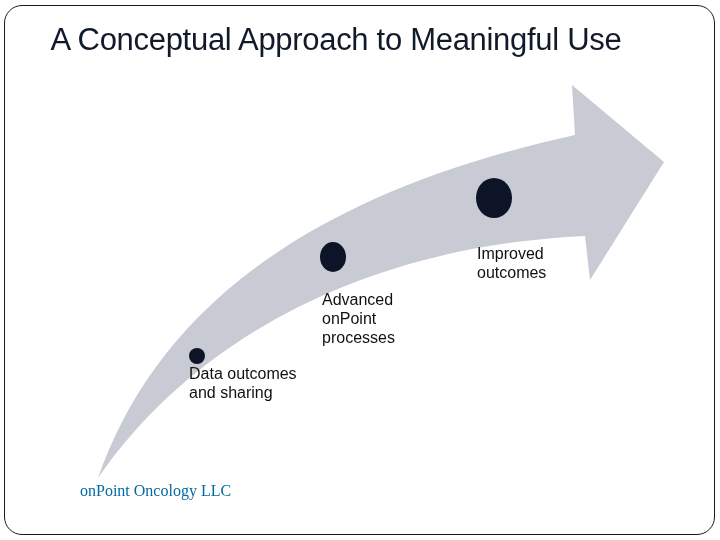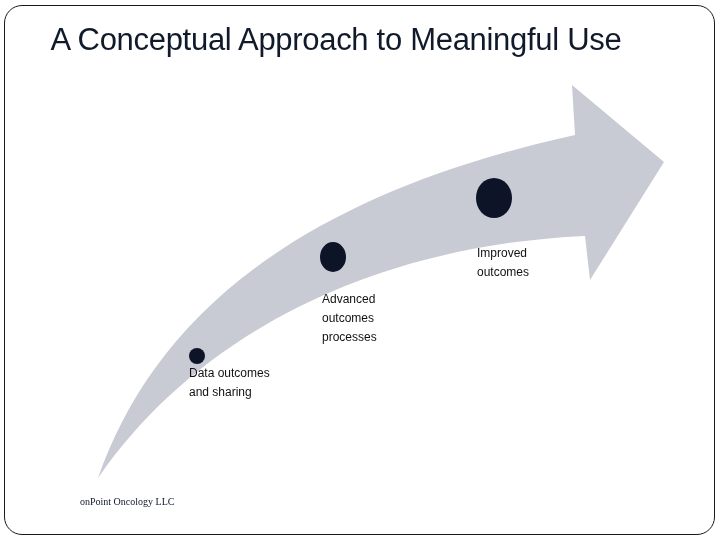--- a/index.html
+++ b/index.html
@@ -7,26 +7,26 @@
     .slide-frame {
       position: absolute; left: 4px; top: 5px; width: 711px; height: 530px;
       border: 1px solid #1a1a1a; border-radius: 18px; box-sizing: border-box; background: #fff;
     }
     .title {
       position: absolute; left: 0; width: 672px; top: 22px; text-align: center;
       font-size: 31px; color: #111a2a; letter-spacing: -0.3px;
     }
     svg.arrow { position: absolute; left: 0; top: 0; }
     .label {
-      position: absolute; font-size: 12px; line-height: 19px; color: #111;
+      position: absolute; font-size: 16px; line-height: 19px; color: #111;
       white-space: pre-line;
     }
     .footer {
-      position: absolute; left: 80px; top: 496px; font-size: 10px;
-      font-family: "Liberation Serif", serif; color: #0f172a;
+      position: absolute; left: 80px; top: 482px; font-size: 16px;
+      font-family: "Liberation Serif", serif; color: #0369a1;
     }
   </style>
 </head>
 <body>
 
 <div class="slide-frame"></div>
 
 <div class="title">A Conceptual Approach to Meaningful Use</div>
 
 <svg class="arrow" width="720" height="540" viewBox="0 0 720 540">
@@ -38,18 +38,18 @@
            L 585 236
            C 380 245, 200 330, 98 478 Z" fill="#c8cbd4"></path>
   <ellipse cx="197" cy="356" rx="8" ry="8" fill="#0d1428"></ellipse>
   <ellipse cx="333" cy="257" rx="13" ry="15" fill="#0d1428"></ellipse>
   <ellipse cx="494" cy="198" rx="18" ry="20" fill="#0d1428"></ellipse>
 </svg>
 
 <div class="label" style="left:189px; top:364px;">Data outcomes
 and sharing</div>
 <div class="label" style="left:322px; top:290px;">Advanced
-outcomes
+onPoint
 processes</div>
 <div class="label" style="left:477px; top:244px;">Improved
 outcomes</div>
 
 <div class="footer">onPoint Oncology LLC</div>
 
 </body></html>

